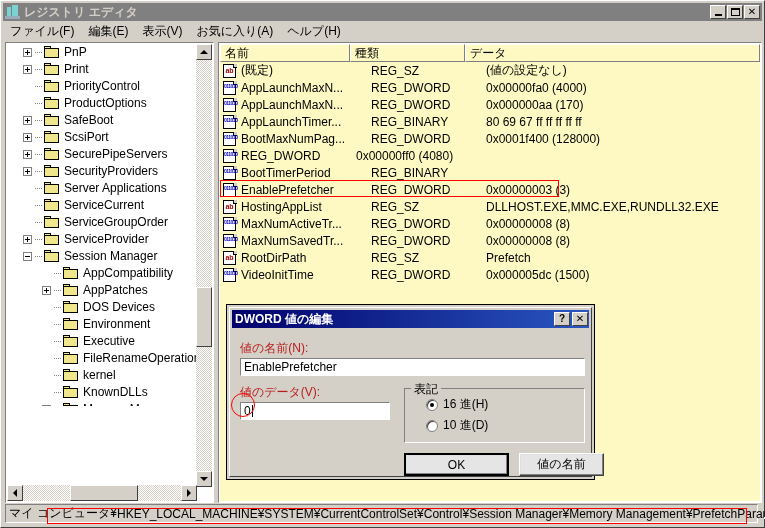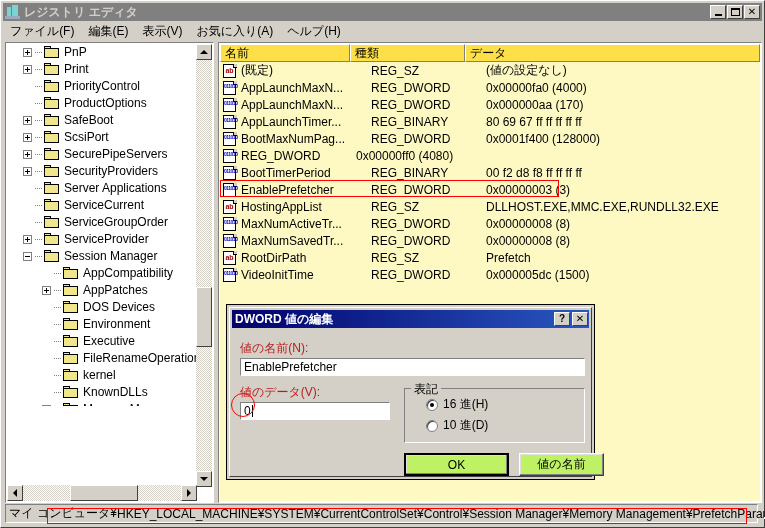--- a/index.html
+++ b/index.html
@@ -138,21 +138,21 @@
     position:absolute;left:217px;top:41px;width:544px;height:461px;
     background:#fff;border:1px solid #808080;
     border-right-color:#fff;border-bottom-color:#fff;
     box-sizing:border-box;overflow:hidden;
   }
   .lv-header{
     position:absolute;left:1px;top:1px;right:1px;height:18px;display:flex;
     background:#d4d0c8;
   }
   .lv-col{
-    height:18px;background:#fde047;
+    height:18px;background:#fef9c3;
     border:1px solid #fff;border-right-color:#808080;border-bottom-color:#808080;
     box-sizing:border-box;
     display:flex;align-items:center;padding-left:4px;font-size:12px;color:#000;
   }
   .lv-body{position:absolute;left:1px;top:19px;right:1px;bottom:1px;background:#fef9c3;}
   .lv-row{height:17px;display:flex;align-items:center;white-space:nowrap;font-size:12px;}
   .vicon{width:16px;height:14px;flex:0 0 auto;margin:0 3px 0 2px;position:relative;}
   .vicon .pg{
     position:absolute;left:1px;top:0;width:13px;height:14px;background:#fff;
     border:1px solid #000;box-sizing:border-box;
@@ -232,21 +232,21 @@
     width:12px;height:12px;border-radius:50%;background:#fff;
     border:1px solid #808080;box-sizing:border-box;margin-right:5px;
     position:relative;flex:0 0 auto;
     box-shadow:inset 1px 1px 0 #404040, inset -1px -1px 0 #fff;
   }
   .radio i{
     position:absolute;left:3px;top:3px;width:4px;height:4px;border-radius:50%;
     background:#000;
   }
   .btn{
-    position:absolute;background:#bef264;
+    position:absolute;background:#e5e5e5;
     border:1px solid #fff;border-right-color:#404040;border-bottom-color:#404040;
     box-shadow:inset -1px -1px 0 #808080, inset 1px 1px 0 #dfdfdf;
     box-sizing:border-box;display:flex;align-items:center;justify-content:center;
     font-size:12px;color:#000;
   }
   .btn.default{border:2px solid #000;}
   
   .anno-rect{position:absolute;border:1px solid #ff0000;box-sizing:border-box;pointer-events:none;}
   .anno-ellipse{position:absolute;border:1px solid #ff0000;border-radius:50%;box-sizing:border-box;pointer-events:none;}
 </style>
@@ -649,21 +649,20 @@
           <span class="cell-data">0x00000ff0 (4080)</span>
         </div>
         <div class="lv-row">
           <span class="vicon dw">
             <span class="pg"></span>
             <span class="fold"></span>
             <span class="lbl">011010</span>
           </span>
           <span class="cell-name">BootTimerPeriod</span>
           <span class="cell-type">REG_BINARY</span>
-          <span class="cell-data">00 f2 d8 f8 ff ff ff ff</span>
         </div>
         <div class="lv-row">
           <span class="vicon dw">
             <span class="pg"></span>
             <span class="fold"></span>
             <span class="lbl">011010</span>
           </span>
           <span class="cell-name">EnablePrefetcher</span>
           <span class="cell-type">REG_DWORD</span>
           <span class="cell-data">0x00000003 (3)</span>

